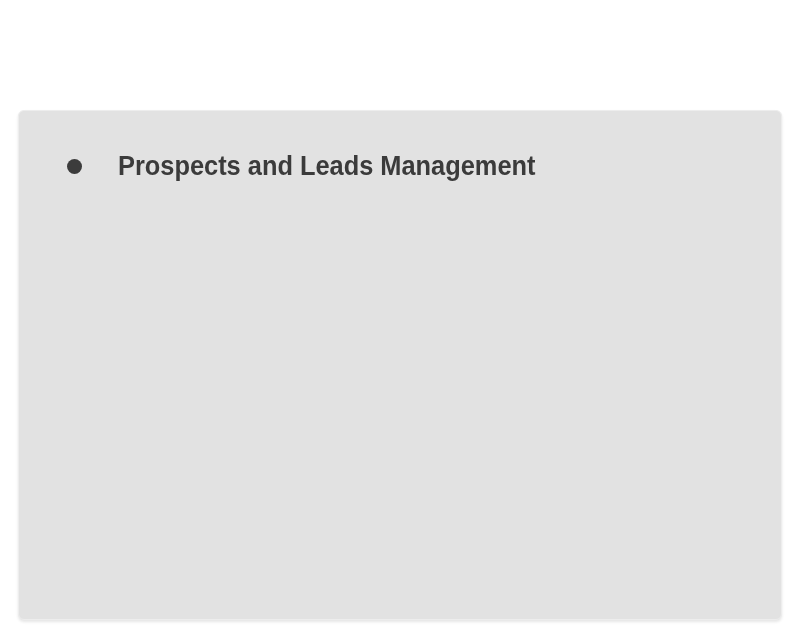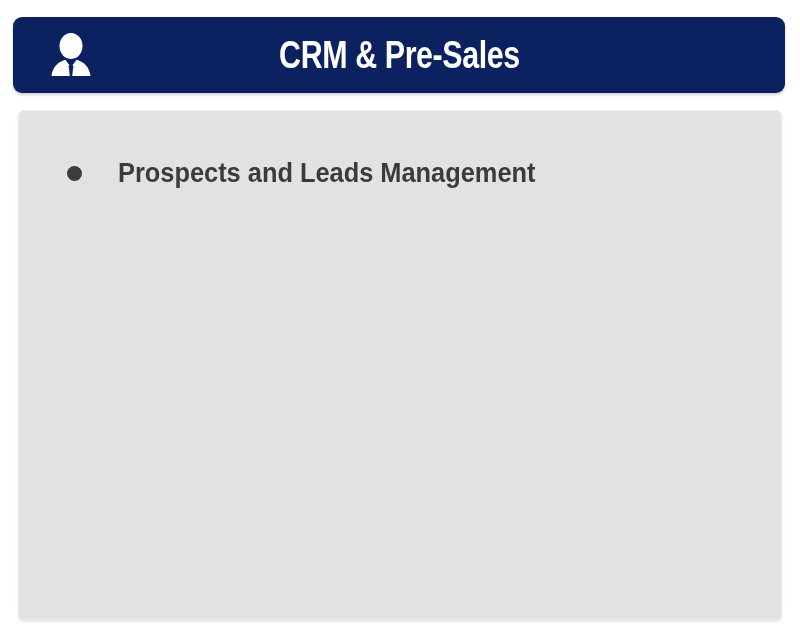--- a/index.html
+++ b/index.html
@@ -76,21 +76,21 @@
     position: absolute;
     left: 18px;
     top: 110px;
     width: 764px;
     height: 510px;
     background: #e2e2e2;
     border: 1px solid #ededed;
     border-radius: 6px;
     box-shadow: 0 2px 3px rgba(0,0,0,0.10);
     box-sizing: border-box;
-    padding: 33px 0 0 0;
+    padding: 26px 0 0 0;
   }
 
   .feature-list {
     list-style: none;
     margin: 0;
     padding: 0;
   }
 
   .feature-item {
     display: flex;
@@ -119,39 +119,20 @@
     display: inline-block;
     transform: scaleX(0.94);
     transform-origin: left center;
   }
 </style>
 </head>
 <body>
 
 <div class="slide">
 
-  <div class="header-banner">
-
-    <div class="header-icon">
-      <svg width="52" height="52" viewBox="0 0 52 52" aria-hidden="true">
-
-        <ellipse cx="26" cy="17" rx="11.5" ry="13" fill="#ffffff"></ellipse>
-
-        <path d="M6.5 47 C7.5 37.5 14 32.5 20.5 30.8 L26 38 L31.5 30.8 C38 32.5 44.5 37.5 45.5 47 Z" fill="#ffffff"></path>
-
-        <path d="M20.5 30.8 L26 38 L31.5 30.8 L28.5 29.4 L26 33.2 L23.5 29.4 Z" fill="#0c2260"></path>
-
-        <path d="M26 34.4 L28.3 37.2 L27.2 47 L24.8 47 L23.7 37.2 Z" fill="#0c2260"></path>
-      </svg>
-    </div>
-
-    <div class="header-title">
-      <span>CRM &amp; Pre-Sales</span>
-    </div>
-  </div>
 
   <div class="body-panel">
     <ul class="feature-list">
 
       <li class="feature-item">
         <span class="bullet-dot"></span>
         <span class="feature-label">Prospects and Leads Management</span>
       </li>
 
 

